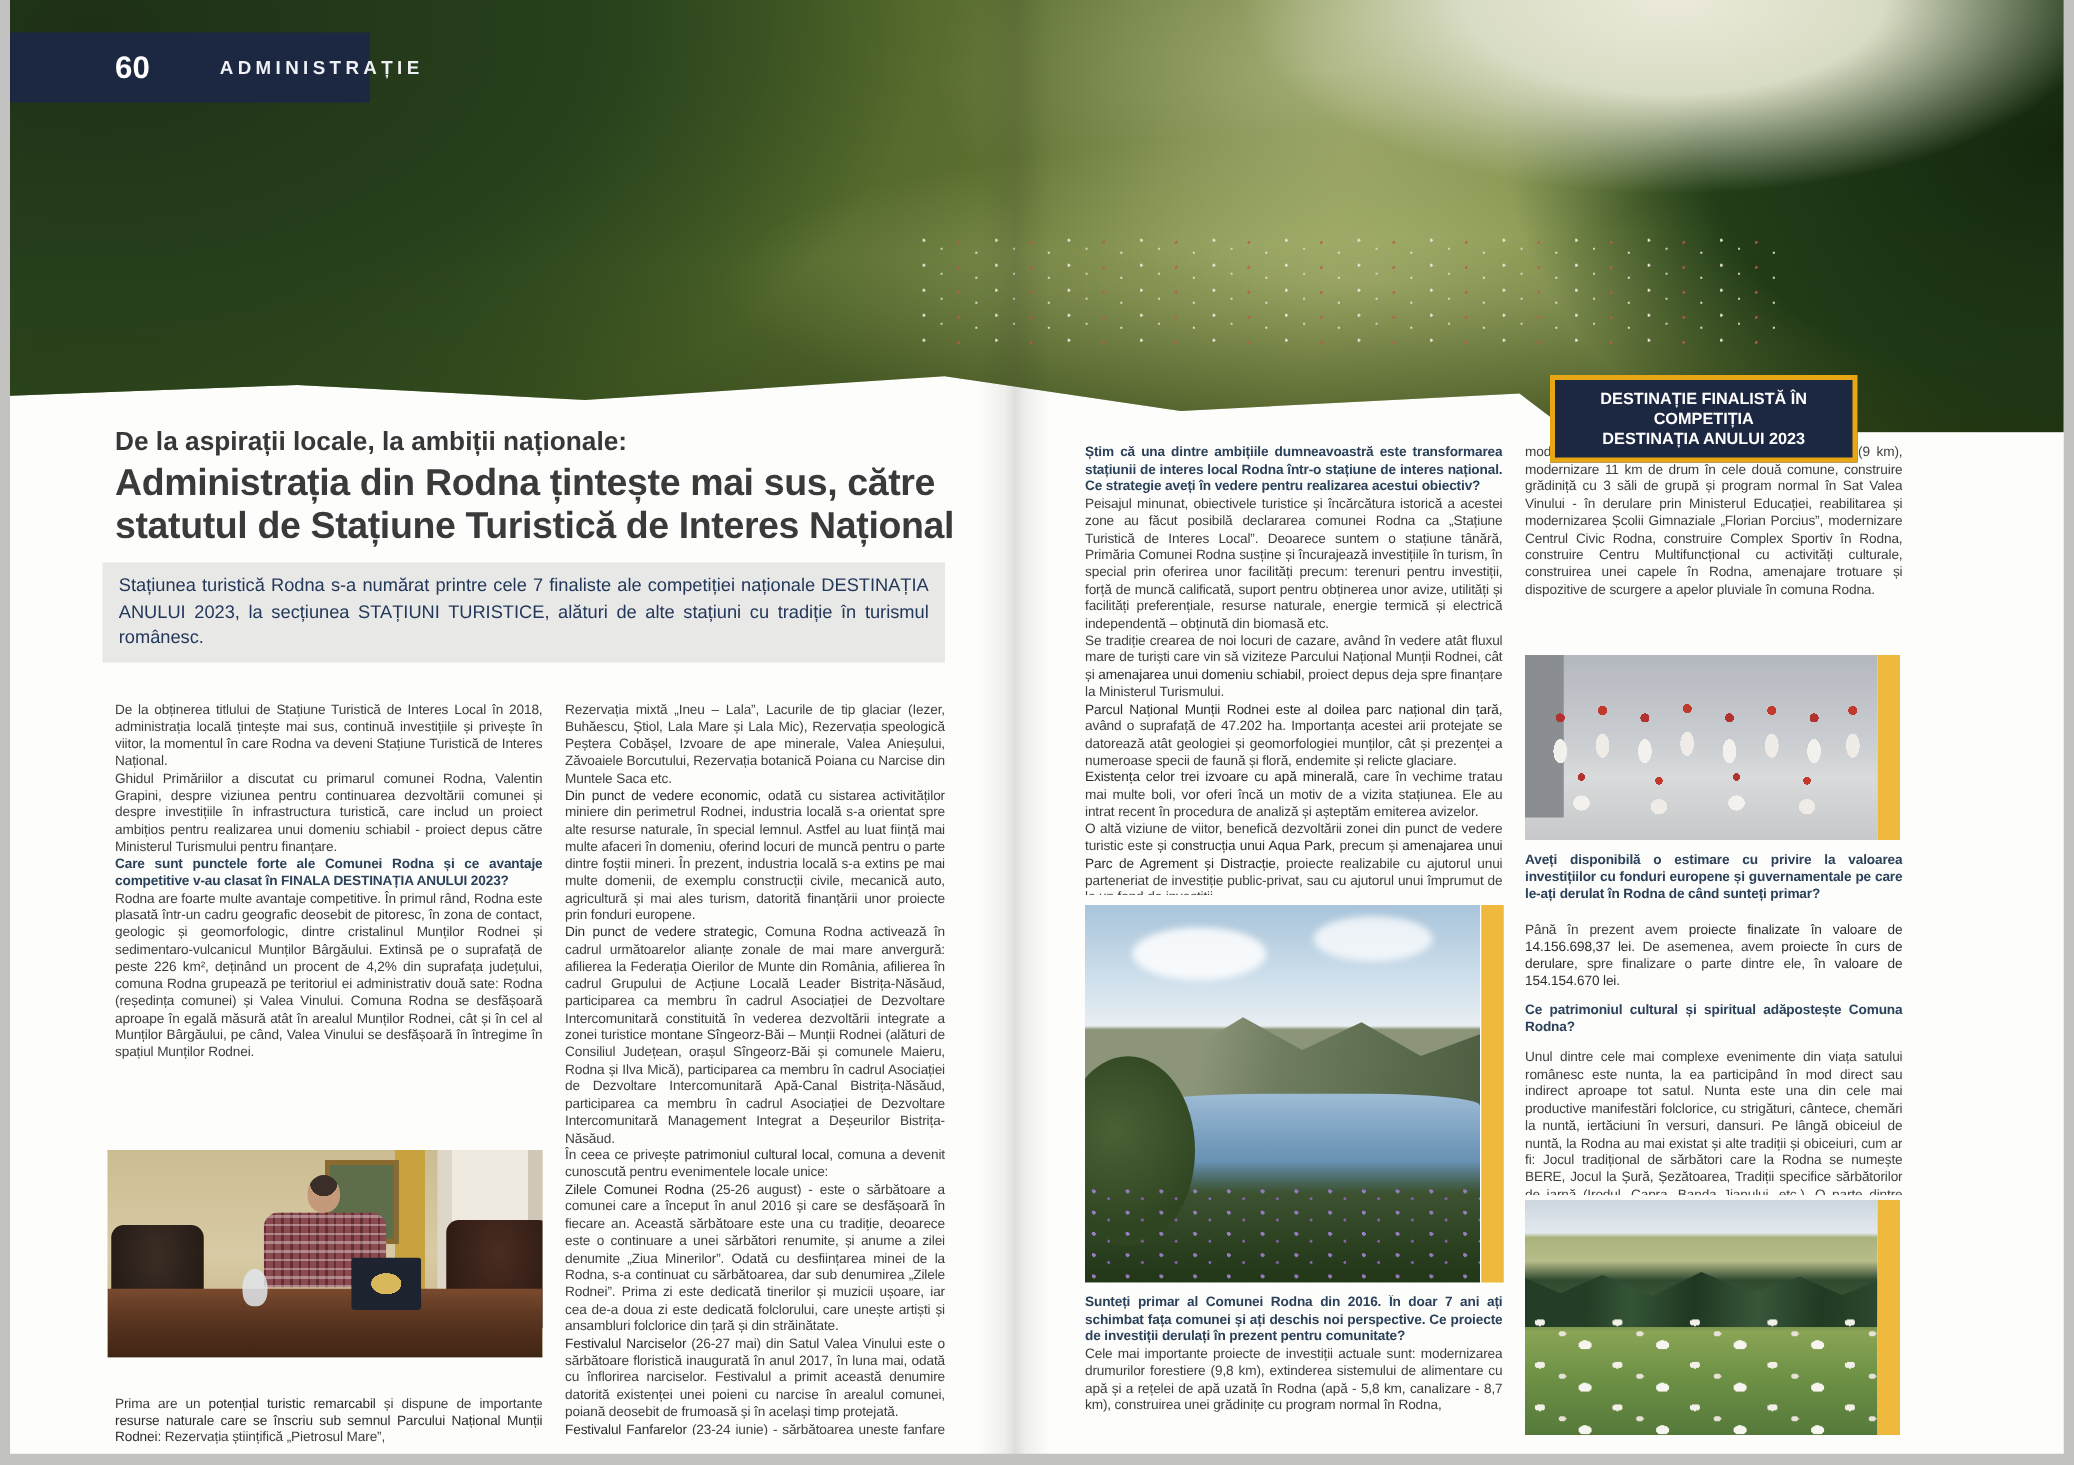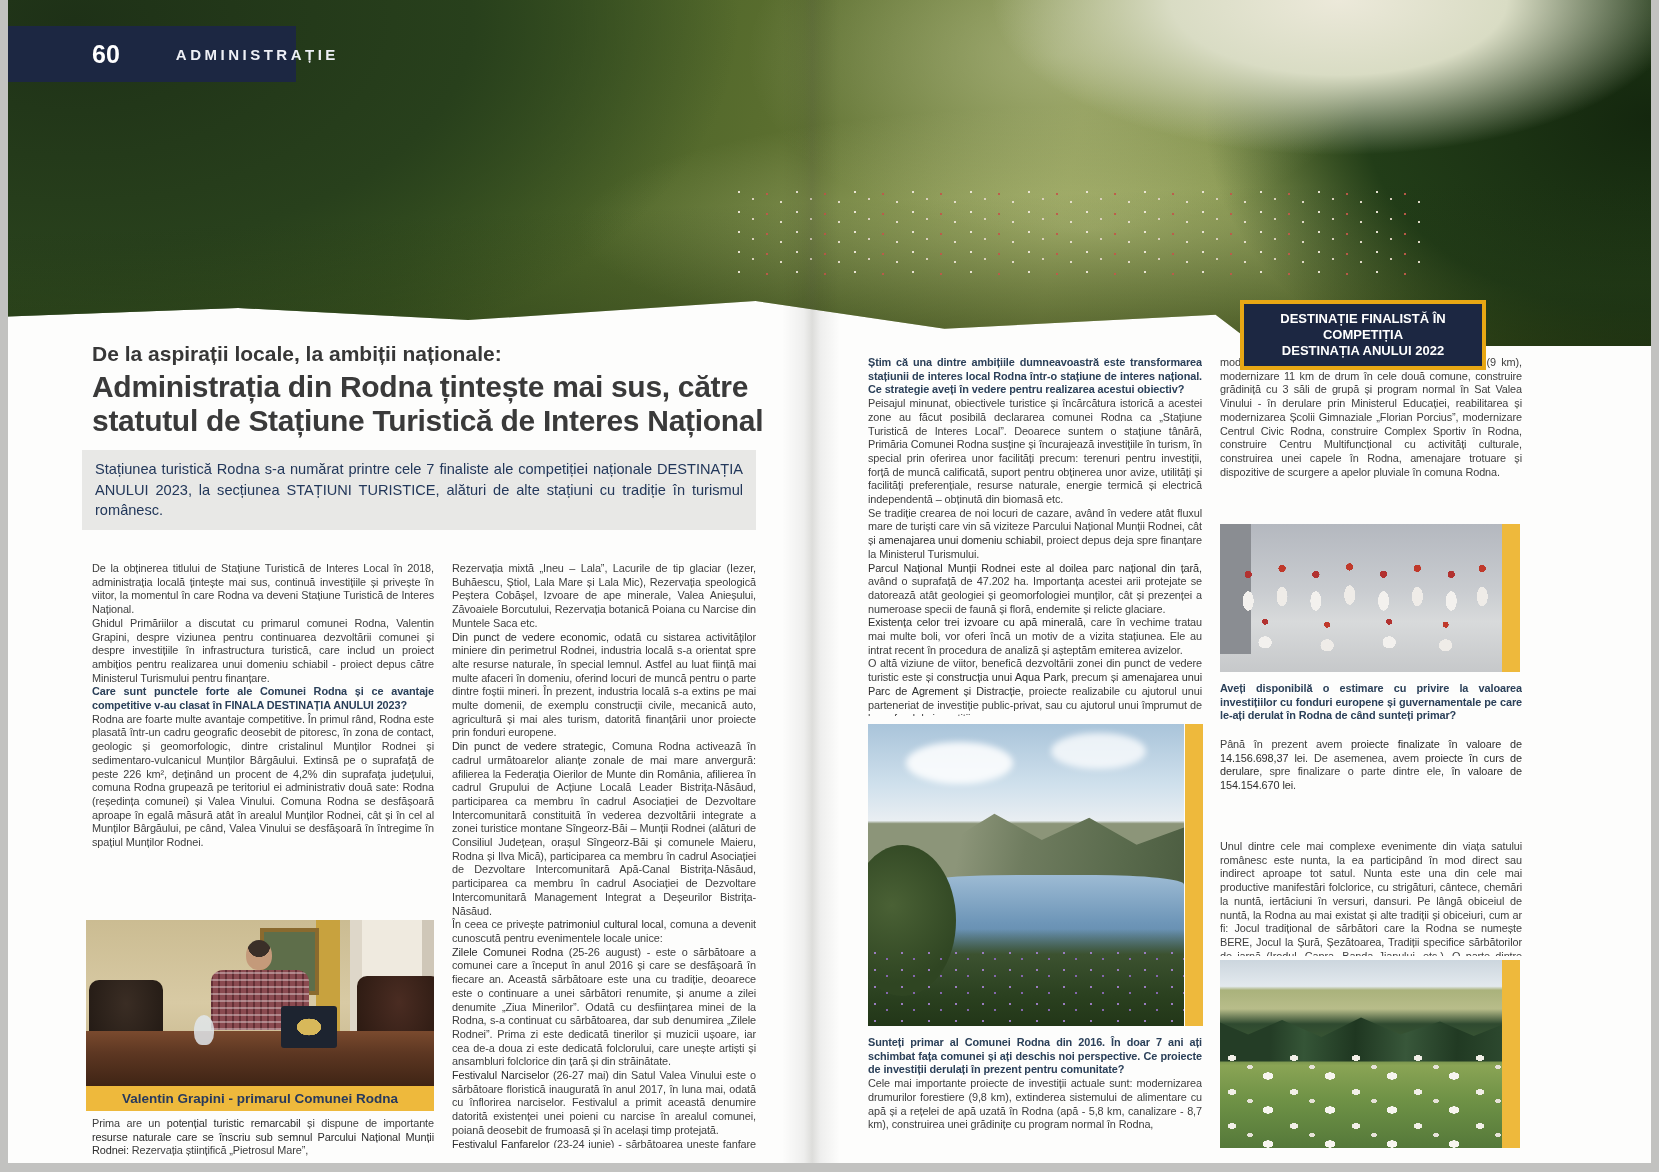--- a/index.html
+++ b/index.html
@@ -143,21 +143,21 @@
       <div class="village"></div>
     </div>
 
     <div class="page-tab">
       <span class="page-num">60</span>
       <span class="section-label">ADMINISTRAȚIE</span>
     </div>
 
     <div class="badge">
       <div>DESTINAȚIE FINALISTĂ ÎN COMPETIȚIA</div>
-      <div>DESTINAȚIA ANULUI 2022</div>
+      <div>DESTINAȚIA ANULUI 2023</div>
     </div>
 
     <div class="kicker">De la aspirații locale, la ambiții naționale:</div>
     <div class="title">Administrația din Rodna țintește mai sus, către statutul de Stațiune Turistică de Interes Național</div>
     <div class="intro">Stațiunea turistică Rodna s-a numărat printre cele 7 finaliste ale competiției naționale DESTINAȚIA ANULUI 2023, la secțiunea STAȚIUNI TURISTICE, alături de alte stațiuni cu tradiție în turismul românesc.</div>
 
     <div class="body-col" style="left:84px;top:562px;width:342px;height:356px;">
       <p>De la obținerea titlului de Stațiune Turistică de Interes Local în 2018, administrația locală țintește mai sus, continuă investițiile și privește în viitor, la momentul în care Rodna va deveni Stațiune Turistică de Interes Național.</p>
       <p>Ghidul Primăriilor a discutat cu primarul comunei Rodna, Valentin Grapini, despre viziunea pentru continuarea dezvoltării comunei și despre investițiile în infrastructura turistică, care includ un proiect ambițios pentru realizarea unui domeniu schiabil - proiect depus către Ministerul Turismului pentru finanțare.</p>
       <p class="q mt">Care sunt punctele forte ale Comunei Rodna și ce avantaje competitive v-au clasat în FINALA DESTINAȚIA ANULUI 2023?</p>
@@ -169,21 +169,20 @@
       <div class="m-window"></div>
       <div class="m-painting"></div>
       <div class="m-chair-l"></div>
       <div class="m-chair-r"></div>
       <div class="m-head"></div>
       <div class="m-body"></div>
       <div class="m-desk"></div>
       <div class="m-trophy"></div>
       <div class="m-plaque"></div>
     </div>
-    <div class="caption" style="left:78px;top:1086px;width:348px;height:25px;">Valentin Grapini - primarul Comunei Rodna</div>
 
     <div class="body-col" style="left:84px;top:1117px;width:342px;height:44px;">
       <p><span>Prima are un </span><span class="lead">potențial turistic remarcabil</span><span> și dispune de importante </span><span class="lead">resurse naturale care se înscriu sub semnul Parcului Național Munții Rodnei</span><span>: Rezervația științifică „Pietrosul Mare”,</span></p>
     </div>
 
     <div class="body-col" style="left:444px;top:562px;width:304px;height:586px;">
       <p>Rezervația mixtă „Ineu – Lala”, Lacurile de tip glaciar (Iezer, Buhăescu, Știol, Lala Mare și Lala Mic), Rezervația speologică Peștera Cobășel, Izvoare de ape minerale, Valea Anieșului, Zăvoaiele Borcutului, Rezervația botanică Poiana cu Narcise din Muntele Saca etc.</p>
       <p><span class="lead">Din punct de vedere economic</span><span>, odată cu sistarea activităților miniere din perimetrul Rodnei, industria locală s-a orientat spre alte resurse naturale, în special lemnul. Astfel au luat ființă mai multe afaceri în domeniu, oferind locuri de muncă pentru o parte dintre foștii mineri. În prezent, industria locală s-a extins pe mai multe domenii, de exemplu construcții civile, mecanică auto, agricultură și mai ales turism, datorită finanțării unor proiecte prin fonduri europene.</span></p>
       <p><span class="lead">Din punct de vedere strategic</span><span>, Comuna Rodna activează în cadrul următoarelor alianțe zonale de mai mare anvergură: afilierea la Federația Oierilor de Munte din România, afilierea în cadrul Grupului de Acțiune Locală Leader Bistrița-Năsăud, participarea ca membru în cadrul Asociației de Dezvoltare Intercomunitară constituită în vederea dezvoltării integrate a zonei turistice montane Sîngeorz-Băi – Munții Rodnei (alături de Consiliul Județean, orașul Sîngeorz-Băi și comunele Maieru, Rodna și Ilva Mică), participarea ca membru în cadrul Asociației de Dezvoltare Intercomunitară Apă-Canal Bistrița-Năsăud, participarea ca membru în cadrul Asociației de Dezvoltare Intercomunitară Management Integrat a Deșeurilor Bistrița-Năsăud.</span></p>
       <p><span>În ceea ce privește </span><span class="lead">patrimoniul cultural local</span><span>, comuna a devenit cunoscută pentru evenimentele locale unice:</span></p>
@@ -226,20 +225,23 @@
       <div class="kids"></div>
     </div>
     <div class="gold-stripe" style="left:1494px;top:524px;height:148px;"></div>
 
     <div class="body-col" style="left:1212px;top:682px;width:302px;height:48px;">
       <p class="q">Aveți disponibilă o estimare cu privire la valoarea investițiilor cu fonduri europene și guvernamentale pe care le-ați derulat în Rodna de când sunteți primar?</p>
     </div>
     <div class="body-col" style="left:1212px;top:738px;width:302px;height:58px;">
       <p><span>Până în prezent avem </span><span class="lead">proiecte finalizate în valoare de 14.156.698,37 lei</span><span>. De asemenea, avem </span><span class="lead">proiecte în curs de derulare</span><span>, spre finalizare o parte dintre ele, </span><span class="lead">în valoare de 154.154.670 lei</span><span>.</span></p>
     </div>
+    <div class="body-col" style="left:1212px;top:802px;width:302px;height:32px;">
+      <p class="q">Ce patrimoniul cultural și spiritual adăpostește Comuna Rodna?</p>
+    </div>
     <div class="body-col" style="left:1212px;top:840px;width:302px;height:116px;">
       <p>Unul dintre cele mai complexe evenimente din viața satului românesc este nunta, la ea participând în mod direct sau indirect aproape tot satul. Nunta este una din cele mai productive manifestări folclorice, cu strigături, cântece, chemări la nuntă, iertăciuni în versuri, dansuri. Pe lângă obiceiul de nuntă, la Rodna au mai existat și alte tradiții și obiceiuri, cum ar fi: Jocul tradițional de sărbători care la Rodna se numește BERE, Jocul la Șură, Șezătoarea, Tradiții specifice sărbătorilor de iarnă (Irodul, Capra, Banda Jianului, etc.). O parte dintre aceste obiceiuri sunt duse mai departe cu mândrie de către tineri și copii din comuna Rodna.</p>
     </div>
 
     <div class="photo sheep" style="left:1212px;top:960px;width:282px;height:188px;">
       <div class="s-forest"></div>
       <div class="s-flock"></div>
     </div>
     <div class="gold-stripe" style="left:1494px;top:960px;height:188px;"></div>
 

